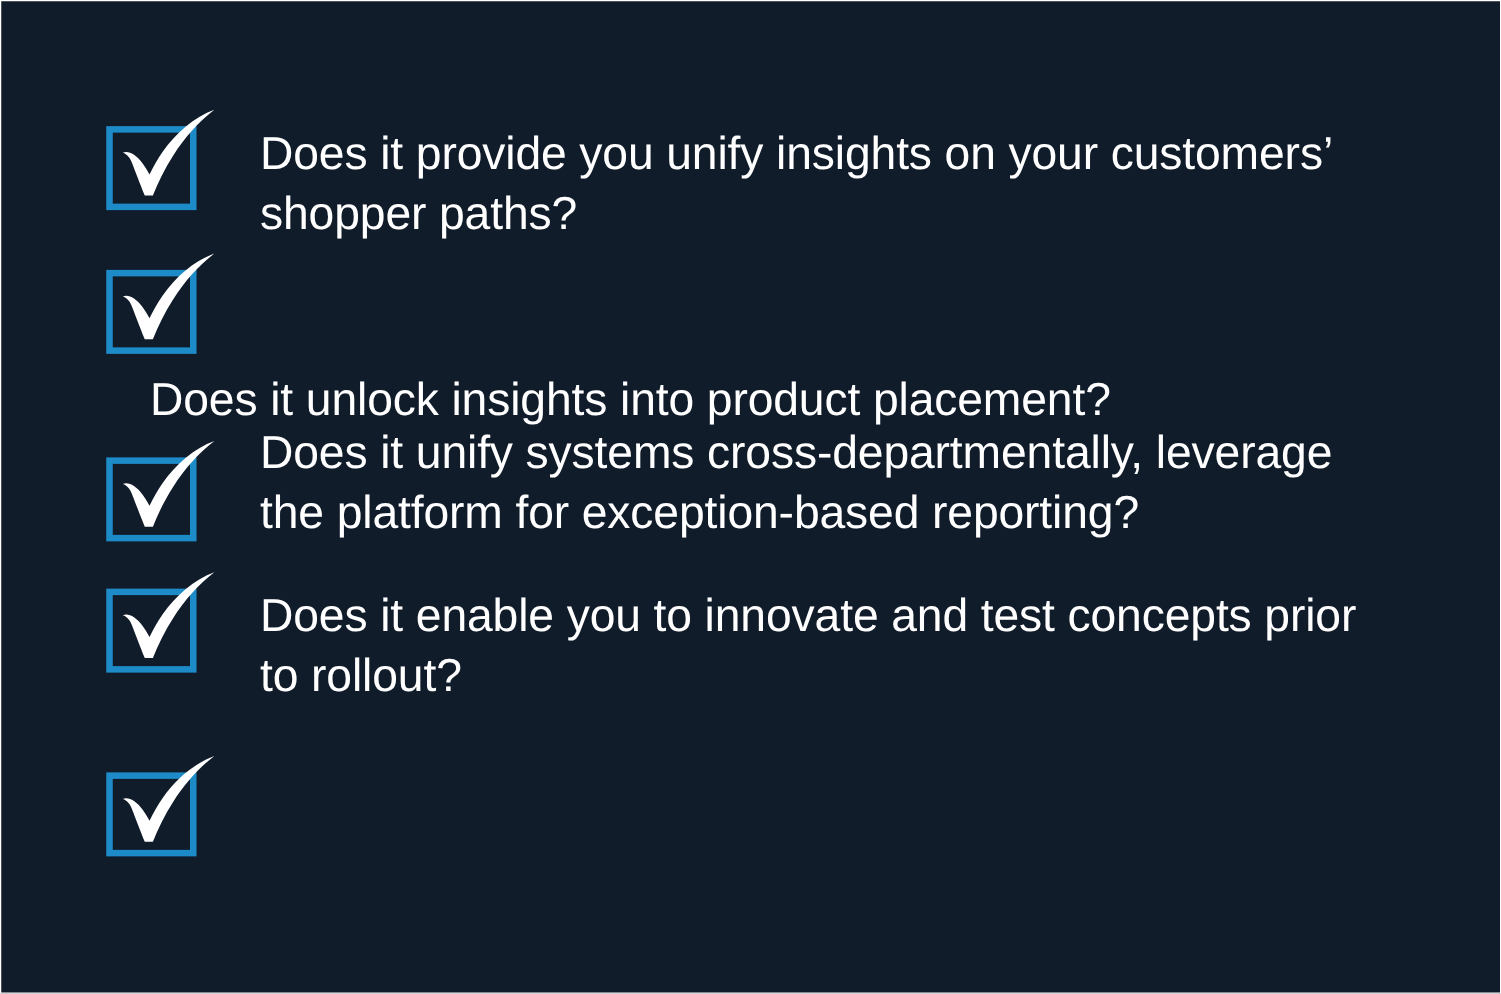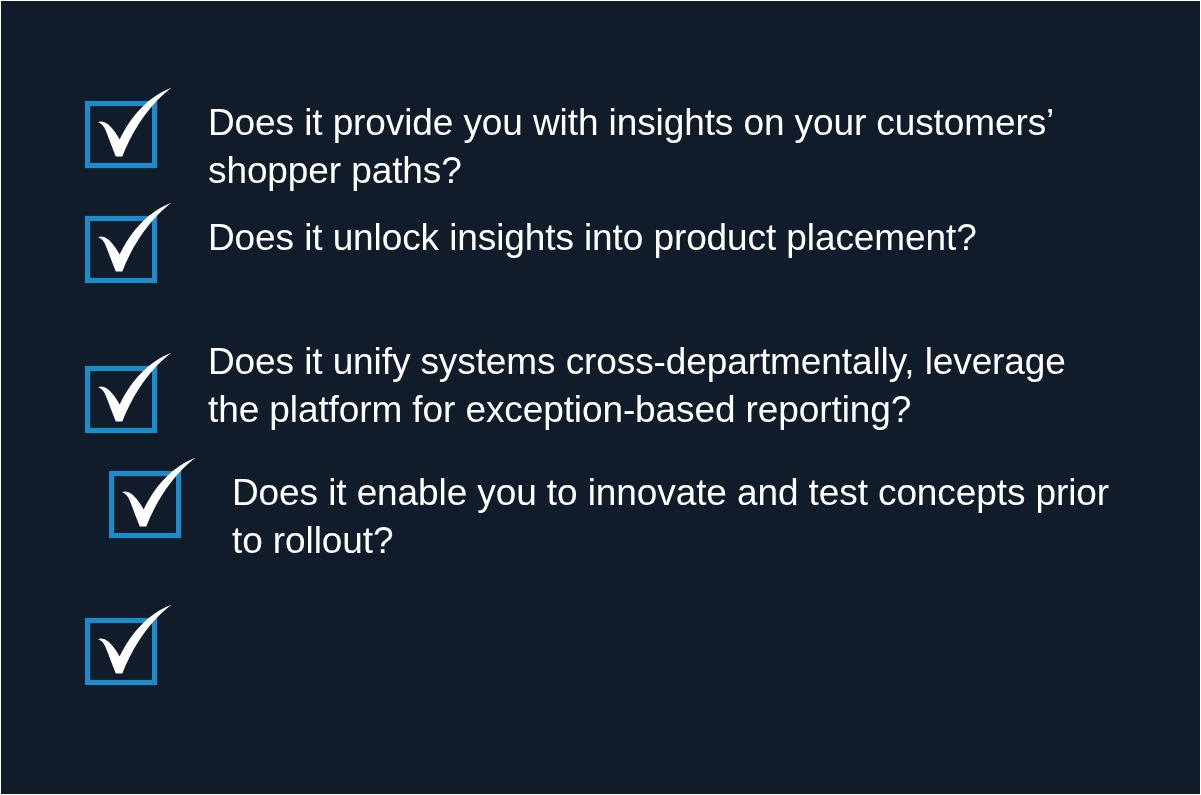--- a/index.html
+++ b/index.html
@@ -69,43 +69,43 @@
     font-family: "Liberation Sans", sans-serif;
     font-size: 37px;
     font-weight: 400;
     line-height: 48px;
     letter-spacing: -0.1px;
     white-space: pre-line;
   }
 
   
   .check-item[data-row="0"] { top: 86px; }
-  .check-item[data-row="1"] { top: 201px; }
+  .check-item[data-row="1"] { top: 201px; flex-direction: column; }
   .check-item[data-row="2"] { top: 325px; align-items: flex-end; }
-  .check-item[data-row="3"] { top: 456px; margin-left: 24px; }
+  .check-item[data-row="3"] { top: 456px; }
   .check-item[data-row="4"] { top: 603px; }
 
   
   .check-item .item-text { margin-left: 35px; margin-top: 12px; }
 </style>
 </head>
 <body>
 
 <div id="checklist-panel">
 
   <ul id="checklist">
 
     <li class="check-item" data-row="0">
       <span class="checkbox-mark">
         <svg viewBox="0 0 88 82" xmlns="http://www.w3.org/2000/svg" aria-hidden="true">
           <rect x="2.6" y="16.5" width="67" height="62" fill="none" stroke="#1e8bc9" stroke-width="5.2"></rect>
           <path d="M86.5 0.8 C 70.5 6.5 55.5 19.5 45.0 34.5 C 41.0 40.3 37.4 46.6 34.6 52.6 C 31.2 46.0 26.8 40.0 22.2 36.8 C 18.8 34.4 15.6 33.9 13.2 35.2 C 16.8 36.3 19.0 39.2 20.6 43.3 C 23.3 50.2 26.7 59.2 30.8 69.4 L 37.3 69.4 C 41.4 59.0 46.7 48.0 53.6 37.3 C 62.7 23.2 73.8 10.4 86.5 0.8 Z" fill="#ffffff"></path>
         </svg>
       </span>
-      <p class="item-text">Does it provide you with insights on your customers’
+      <p class="item-text">Does it provide you unify insights on your customers’
 shopper paths?</p>
     </li>
 
     <li class="check-item" data-row="1">
       <span class="checkbox-mark">
         <svg viewBox="0 0 88 82" xmlns="http://www.w3.org/2000/svg" aria-hidden="true">
           <rect x="2.6" y="16.5" width="67" height="62" fill="none" stroke="#1e8bc9" stroke-width="5.2"></rect>
           <path d="M86.5 0.8 C 70.5 6.5 55.5 19.5 45.0 34.5 C 41.0 40.3 37.4 46.6 34.6 52.6 C 31.2 46.0 26.8 40.0 22.2 36.8 C 18.8 34.4 15.6 33.9 13.2 35.2 C 16.8 36.3 19.0 39.2 20.6 43.3 C 23.3 50.2 26.7 59.2 30.8 69.4 L 37.3 69.4 C 41.4 59.0 46.7 48.0 53.6 37.3 C 62.7 23.2 73.8 10.4 86.5 0.8 Z" fill="#ffffff"></path>
         </svg>
       </span>

